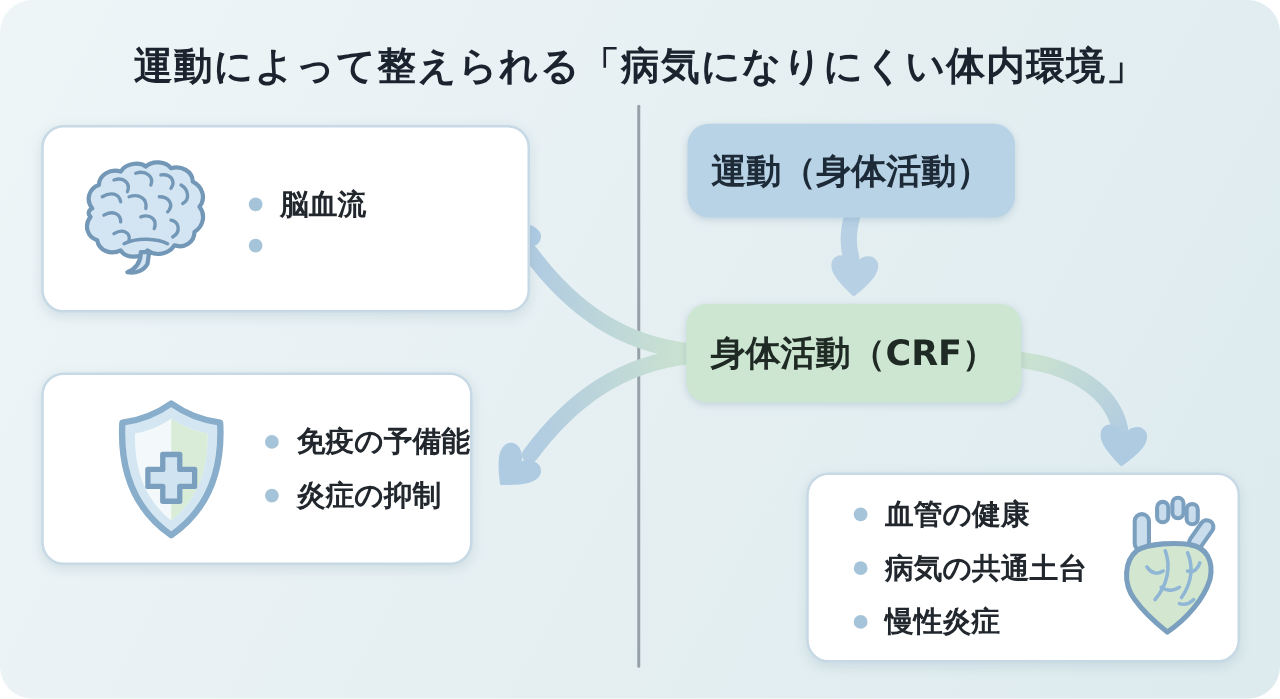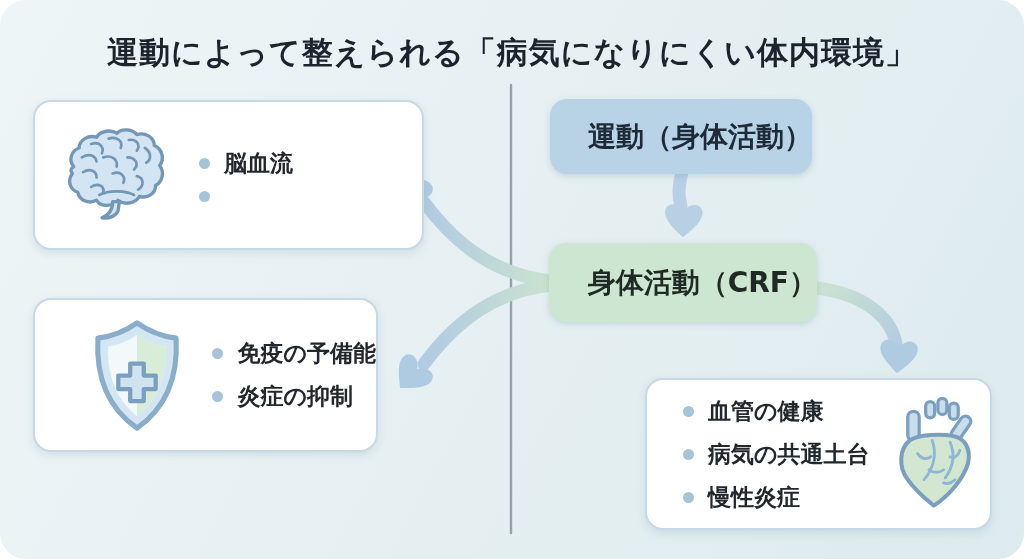--- a/index.html
+++ b/index.html
@@ -62,21 +62,21 @@
   .benefit-txt {
     font-size: 23px;
     font-weight: 700;
     color: #21272d;
     white-space: nowrap;
   }
   .node {
     position: absolute;
     display: flex;
     align-items: center;
-    justify-content: flex-end;
+    justify-content: center;
     font-weight: 700;
     border-radius: 17px;
     box-shadow: 0 2px 6px rgba(110,145,170,0.28);
     box-sizing: border-box;
   }
   .node-exercise {
     left: 550px; top: 99px; width: 262px; height: 75px;
     background: #b9d3e6;
     color: #1d2a38;
     font-size: 28px;

